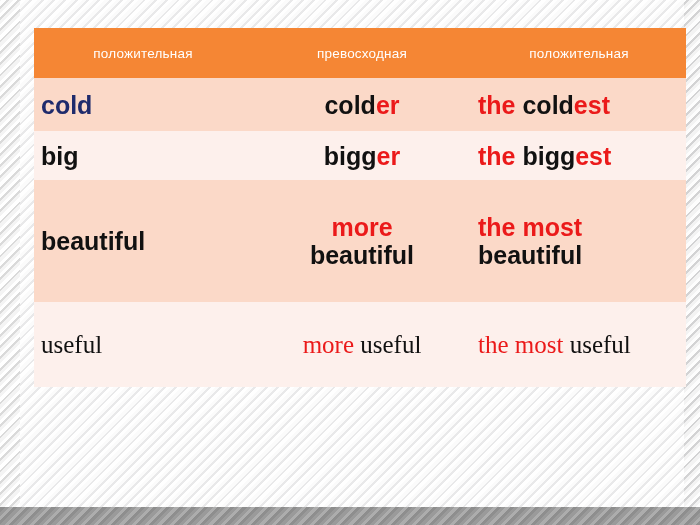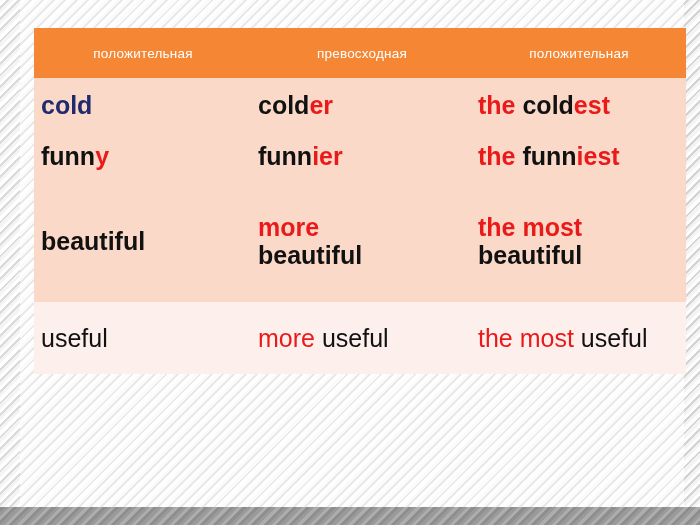--- a/index.html
+++ b/index.html
@@ -113,32 +113,32 @@
   .grammar-table tbody td {
     font-size: 25px;
     font-weight: bold;
     color: #111111;
     padding: 0 6px 0 6px;
     vertical-align: middle;
     border: none;
     line-height: 1.12;
   }
   .grammar-table tbody td.col1 { padding-left: 7px; }
-  .grammar-table tbody td.col2 { padding-left: 6px; }
+  .grammar-table tbody td.col2 { padding-left: 6px; text-align: center; }
   .grammar-table tbody td.col3 { padding-left: 6px; }
 
   tr.shade-a td { background: #FBD9C8; }
   tr.shade-b td { background: #FDF0EC; }
 
   tr.r1 td { height: 53px; margin-left: 12px; }
   tr.r2 td { height: 49px; }
   tr.r3 td { height: 49px; }
   tr.r4 td { height: 84px; }
   tr.r5 td { height: 122px; }
-  tr.r6 td { height: 72px; }
+  tr.r6 td { height: 85px; font-family: Liberation Serif, serif; }
 
   tr.r6 td { font-weight: normal; }
 
   .red  { color: #EB1A1A; }
   .blue { color: #1F2B6C; }
   .blk  { color: #111111; }
 </style>
 </head>
 <body>
 
@@ -161,26 +161,26 @@
       </tr>
     </thead>
     <tbody>
 
       <tr class="r1 shade-a">
         <td class="col1"><span class="blue">cold</span><span class="red"></span></td>
         <td class="col2"><span class="blk">cold</span><span class="red">er</span></td>
         <td class="col3"><span class="red">the </span><span class="blk">cold</span><span class="red">est</span></td>
       </tr>
 
+      <tr class="r2 shade-b">
+        <td class="col1"><span class="blk">big</span><span class="red"></span></td>
+        <td class="col2"><span class="blk">bigg</span><span class="red">er</span></td>
+        <td class="col3"><span class="red">the </span><span class="blk">bigg</span><span class="red">est</span></td>
+      </tr>
 
-      <tr class="r3 shade-a">
-        <td class="col1"><span class="blk">funn</span><span class="red">y</span></td>
-        <td class="col2"><span class="blk">funn</span><span class="red">ier</span></td>
-        <td class="col3"><span class="red">the </span><span class="blk">funn</span><span class="red">iest</span></td>
-      </tr>
 
 
       <tr class="r5 shade-a">
         <td class="col1"><span class="blk">beautiful</span></td>
         <td class="col2"><span class="red">more</span><br><span class="blk">beautiful</span></td>
         <td class="col3"><span class="red">the most</span><br><span class="blk">beautiful</span></td>
       </tr>
 
       <tr class="r6 shade-b">
         <td class="col1"><span class="blk">useful</span></td>

